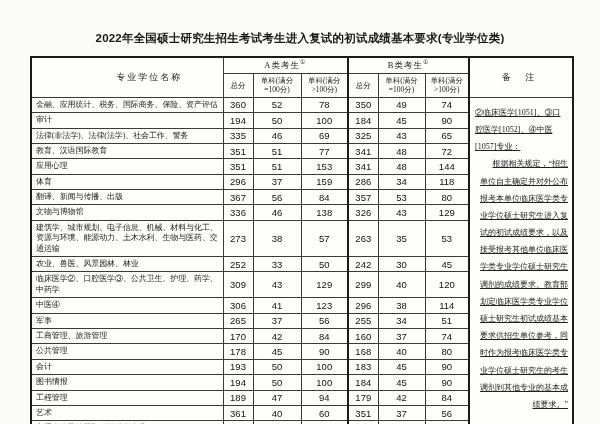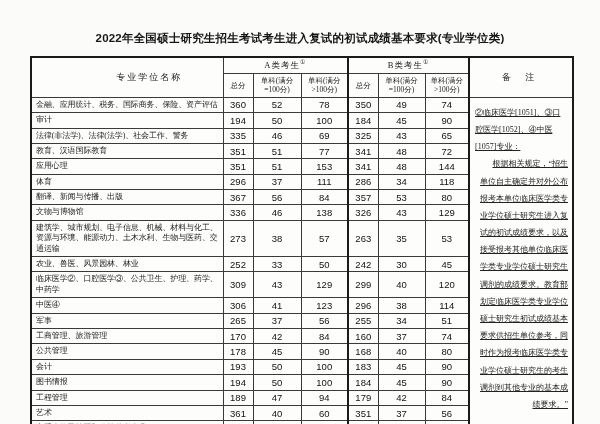--- a/index.html
+++ b/index.html
@@ -166,21 +166,21 @@
           <td class="num">51</td>
           <td class="num">153</td>
           <td class="num thick-left">341</td>
           <td class="num">48</td>
           <td class="num">144</td>
         </tr>
         <tr>
           <td class="name">体育</td>
           <td class="num">296</td>
           <td class="num">37</td>
-          <td class="num">111</td>
+          <td class="num">159</td>
           <td class="num thick-left">286</td>
           <td class="num">34</td>
           <td class="num">118</td>
         </tr>
         <tr>
           <td class="name">翻译、新闻与传播、出版</td>
           <td class="num">367</td>
           <td class="num">56</td>
           <td class="num">84</td>
           <td class="num thick-left">357</td>

